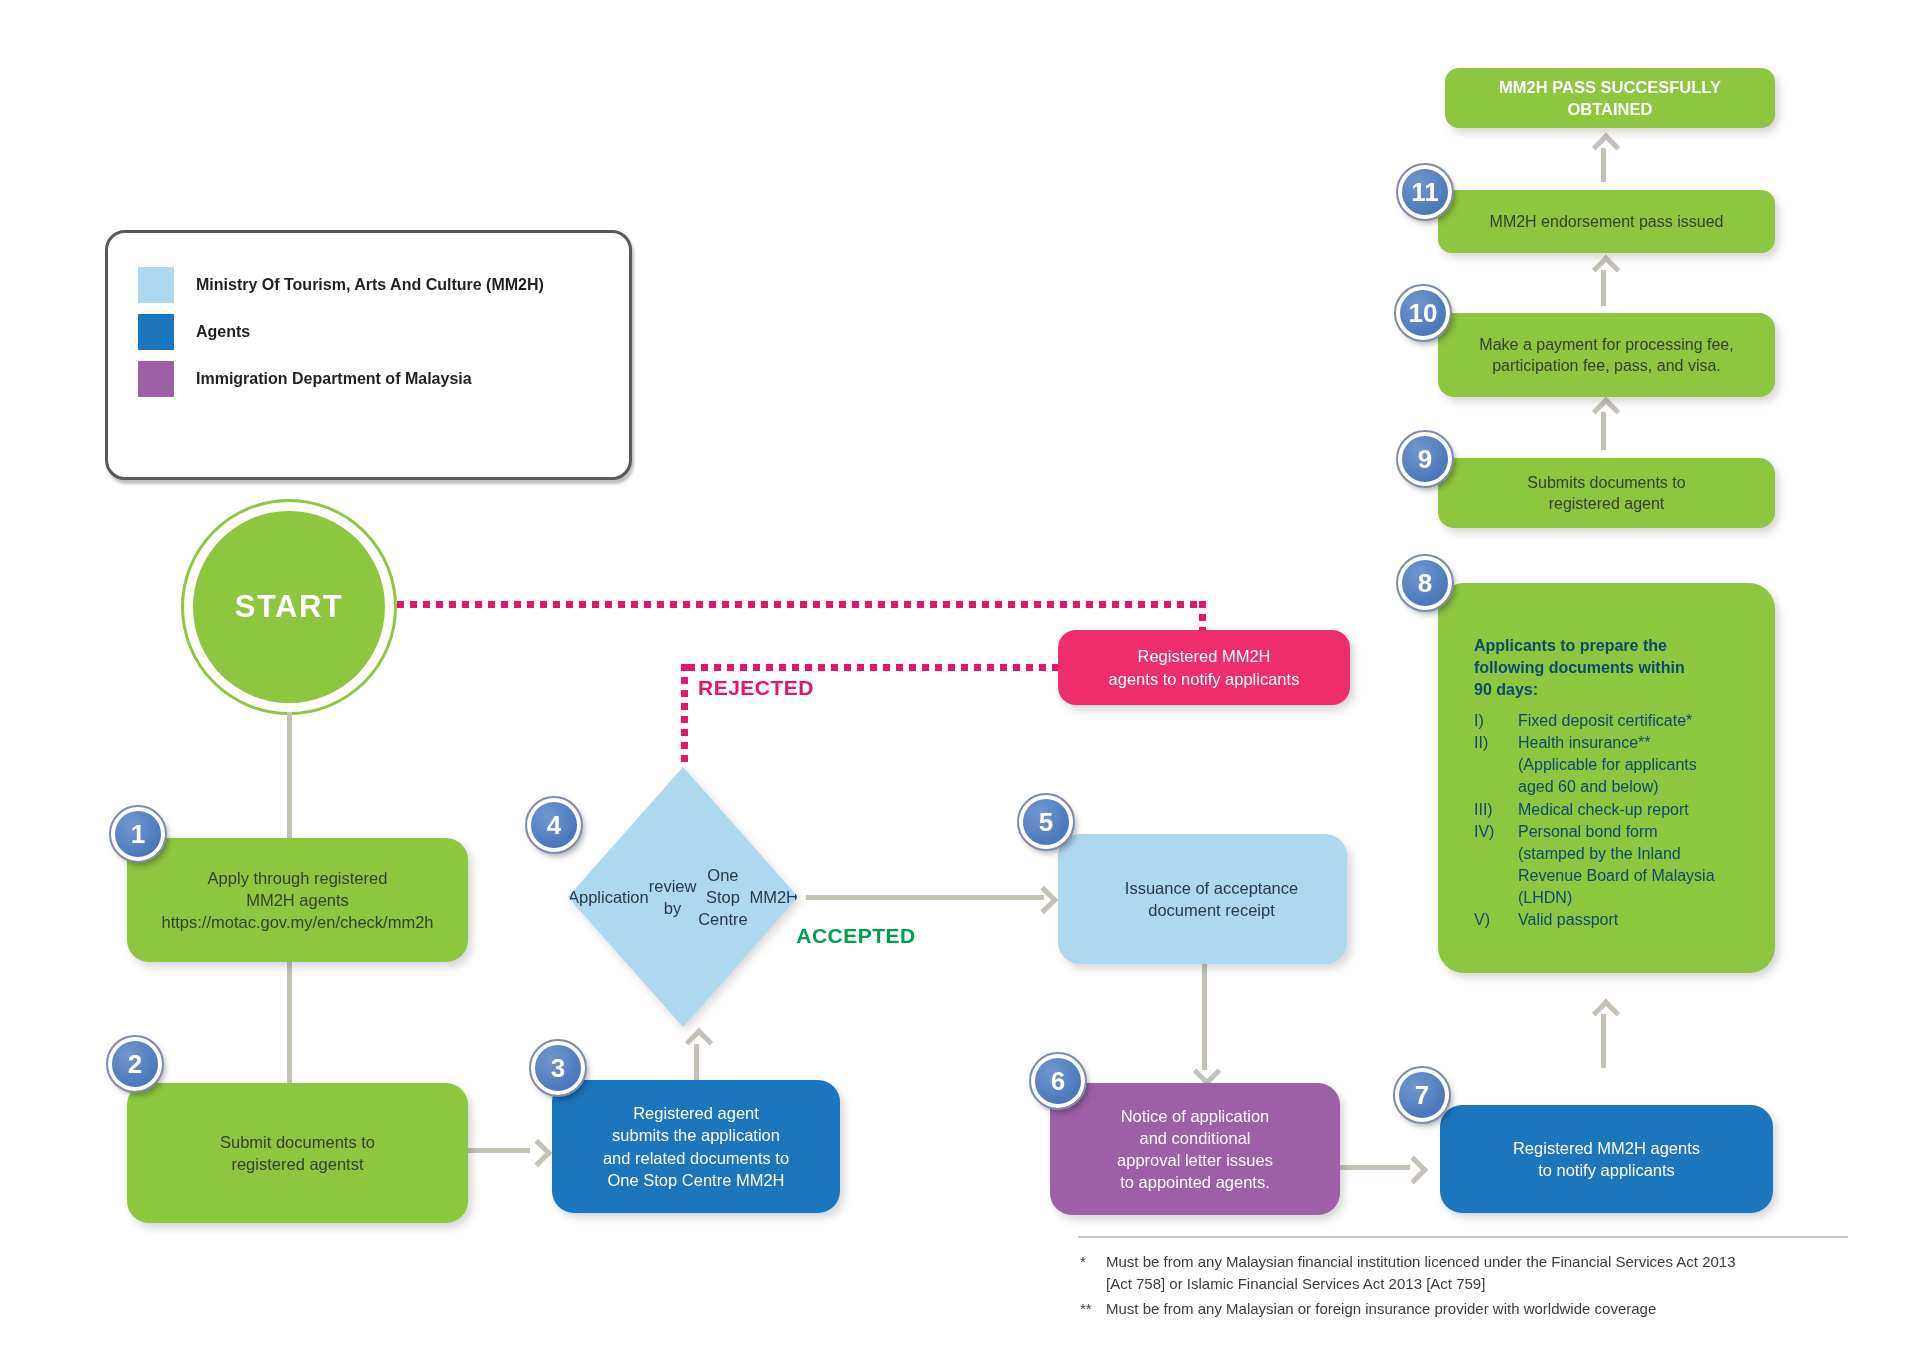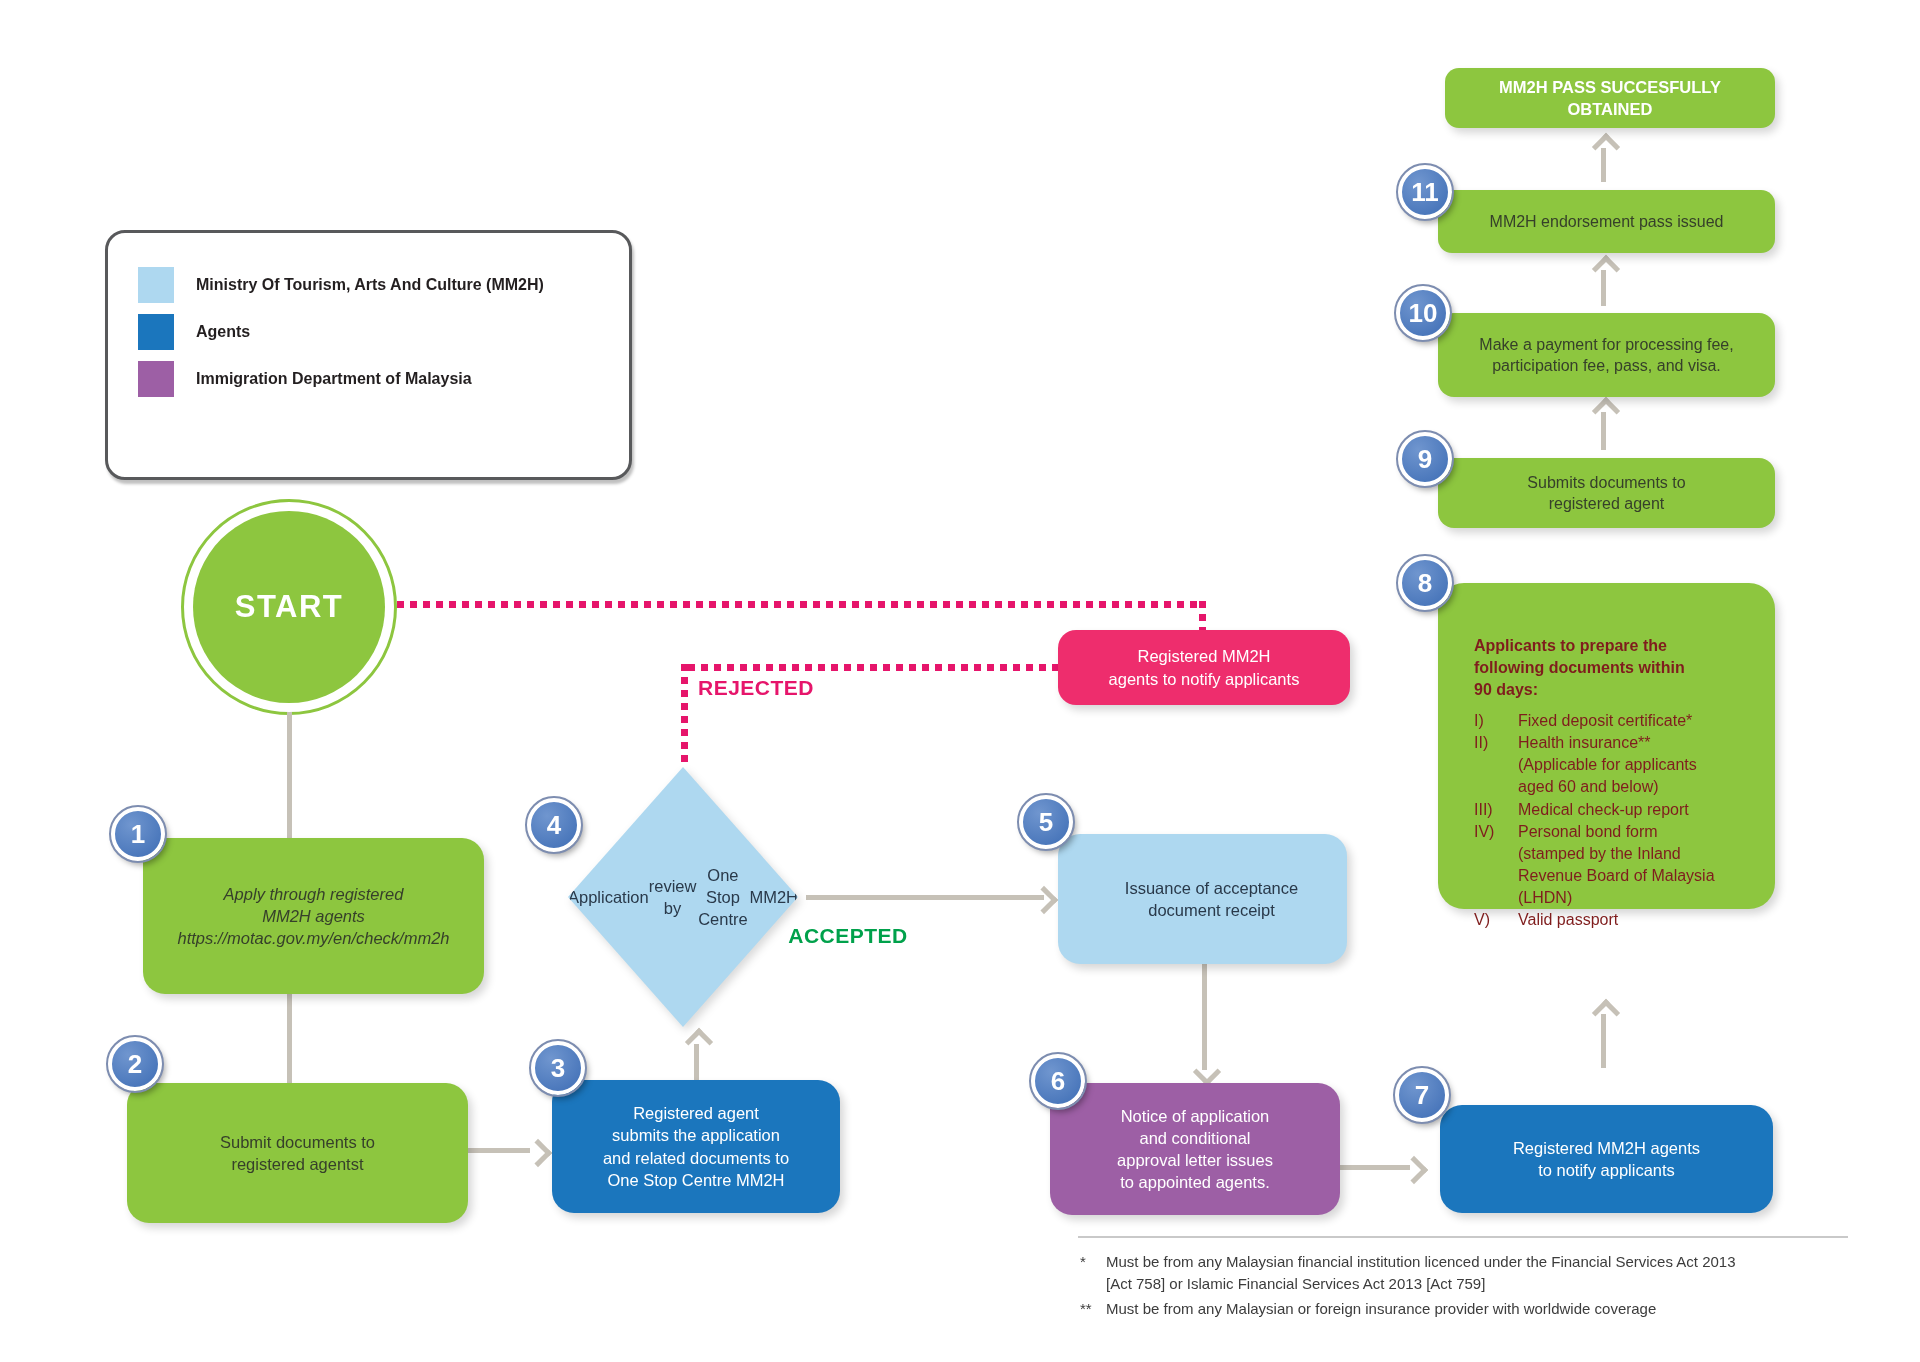--- a/index.html
+++ b/index.html
@@ -26,23 +26,23 @@
     font-size:16.5px;line-height:1.34;box-sizing:border-box;padding:10px 14px;}
   .box .ln{display:block;}
   .green-box{background:var(--green);color:#36402a;}
   .blue-box{background:var(--darkblue);color:#fff;}
   .lightblue-box{background:var(--lightblue);color:#29394a;}
   .purple-box{background:var(--purple);color:#fff;}
   .pinkbox{background:var(--pink);color:#fff;border-radius:18px;}
   .bold-white{color:#fff;font-weight:bold;}
 
   
-  .box8{position:absolute;left:1438px;top:583px;width:337px;height:326px;background:var(--green);
+  .box8{position:absolute;left:1438px;top:583px;width:337px;height:390px;background:var(--green);
     border-radius:26px;box-shadow:4px 5px 8px rgba(0,0,0,.16);box-sizing:border-box;
-    padding:52px 26px 0 36px;color:#7f1d1d;font-size:16px;line-height:1.38;text-align:left;}
+    padding:52px 26px 0 36px;color:#0c4a6e;font-size:16px;line-height:1.38;text-align:left;}
   .box8 .heading{font-weight:bold;margin-bottom:9px;}
   .box8 .heading .ln{display:block;}
   .doc-item{display:flex;}
   .doc-item .rn{flex:0 0 44px;}
   .doc-item .it .ln{display:block;}
 
   
   .diamond-wrap{position:absolute;left:568px;top:767px;width:230px;height:260px;
     filter:drop-shadow(3px 4px 4px rgba(0,0,0,.15));}
   .diamond{width:100%;height:100%;background:var(--lightblue);
@@ -66,21 +66,21 @@
   .chev-up{transform:rotate(-45deg);}
   .chev-down{transform:rotate(135deg);}
 
   .dot-h{position:absolute;height:7px;
     background:repeating-linear-gradient(90deg,var(--pinkdot) 0 7px,transparent 7px 13px);}
   .dot-v{position:absolute;width:7px;
     background:repeating-linear-gradient(180deg,var(--pinkdot) 0 7px,transparent 7px 13px);}
 
   .flow-label{position:absolute;font-weight:bold;font-size:21px;letter-spacing:.5px;}
   .lbl-rejected{color:var(--rejected);}
-  .lbl-accepted{color:var(--accepted);}
+  .lbl-accepted{color:var(--accepted);margin-left:8px;}
 
   
   .divider{position:absolute;left:1078px;top:1236px;width:770px;height:2px;background:#c9c9c9;}
   .footnotes{position:absolute;left:1080px;top:1251px;font-size:15px;color:#3c3c3c;line-height:1.45;}
   .fn-row{display:flex;margin-bottom:3px;}
   .fn-row .marker{flex:0 0 26px;}
   .fn-row .fn-lines .ln{display:block;}
 </style>
 </head>
 <body>
@@ -141,21 +141,21 @@
   <div class="dot-v" style="left:1199px;top:601px;height:31px;"></div>
   <div class="dot-v" style="left:681px;top:664px;height:103px;"></div>
   <div class="dot-h" style="left:688px;top:664px;width:372px;"></div>
   <div class="flow-label lbl-rejected" style="left:698px;top:676px;">REJECTED</div>
 
   <div class="box pinkbox" style="left:1058px;top:630px;width:292px;height:75px;">
     <span class="ln">Registered MM2H</span>
     <span class="ln">agents to notify applicants</span>
   </div>
 
-  <div class="box green-box" style="left:143px;top:838px;width:341px;height:156px;font-style:italic;">
+  <div class="box green-box" style="left:127px;top:838px;width:341px;height:124px;">
     <span class="ln">Apply through registered</span>
     <span class="ln">MM2H agents</span>
     <span class="ln">https://motac.gov.my/en/check/mm2h</span>
   </div>
   <div class="badge" style="left:111px;top:807px;">
       <span>1</span>
     </div>
 
   <div class="box green-box" style="left:127px;top:1083px;width:341px;height:140px;">
     <span class="ln">Submit documents to</span>

